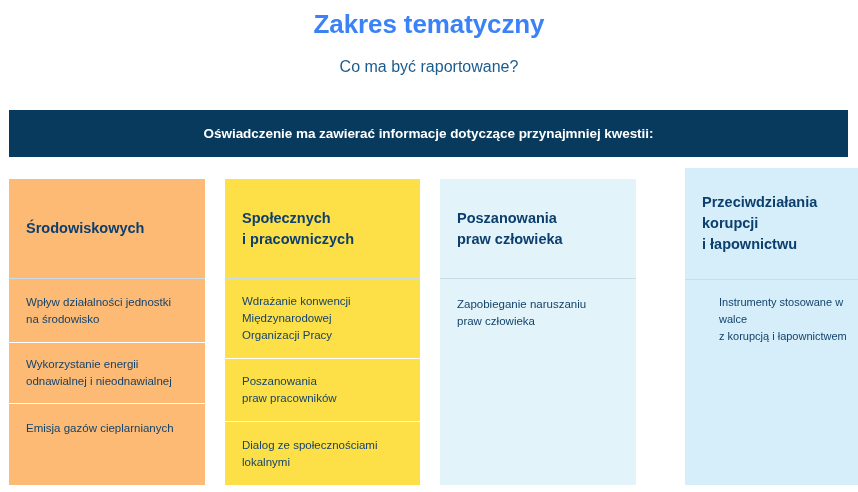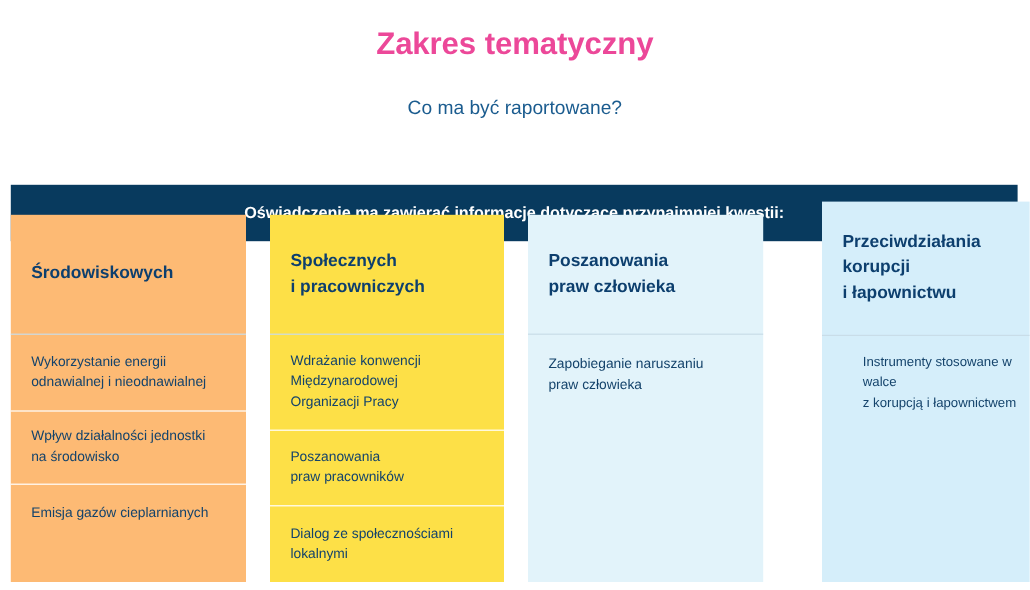--- a/index.html
+++ b/index.html
@@ -17,24 +17,24 @@
 
   
   .page-header {
     width: 858px;
     padding-top: 4px;
     text-align: center;
   }
   .page-title {
     font-size: 26px;
     font-weight: bold;
-    color: #ec4899;
+    color: #3b82f6;
     letter-spacing: -0.1px;
     line-height: 34px;
-    margin: 12px;
+    margin: 0;
     padding-top: 3px;
   }
   .page-subtitle {
     font-size: 16px;
     font-weight: normal;
     color: #1b5c8f;
     line-height: 22px;
     margin: 0;
     padding-top: 15px;
   }
@@ -43,21 +43,20 @@
   .banner {
     position: absolute;
     left: 9px;
     top: 110px;
     width: 839px;
     height: 47px;
     background: #083A5E;
     display: flex;
     align-items: center;
     justify-content: center;
-    margin-top: 44px;
   }
   .banner-text {
     color: #ffffff;
     font-size: 13.5px;
     font-weight: bold;
     letter-spacing: -0.05px;
     line-height: 18px;
     text-align: center;
   }
 
@@ -142,26 +141,26 @@
 </div>
 
 <div class="columns">
 
   <div class="column" id="col-0">
     <div class="col-header">
       <span class="col-header-text">Środowiskowych</span>
     </div>
     <div class="col-items">
       <div class="col-item">
+        <span class="col-item-text">Wpływ działalności jednostki
+na środowisko</span>
+      </div>
+      <div class="col-item">
         <span class="col-item-text">Wykorzystanie energii
 odnawialnej i nieodnawialnej</span>
-      </div>
-      <div class="col-item">
-        <span class="col-item-text">Wpływ działalności jednostki
-na środowisko</span>
       </div>
       <div class="col-item">
         <span class="col-item-text">Emisja gazów cieplarnianych</span>
       </div>
     </div>
   </div>
 
   <div class="column" id="col-1">
     <div class="col-header">
       <span class="col-header-text">Społecznych

